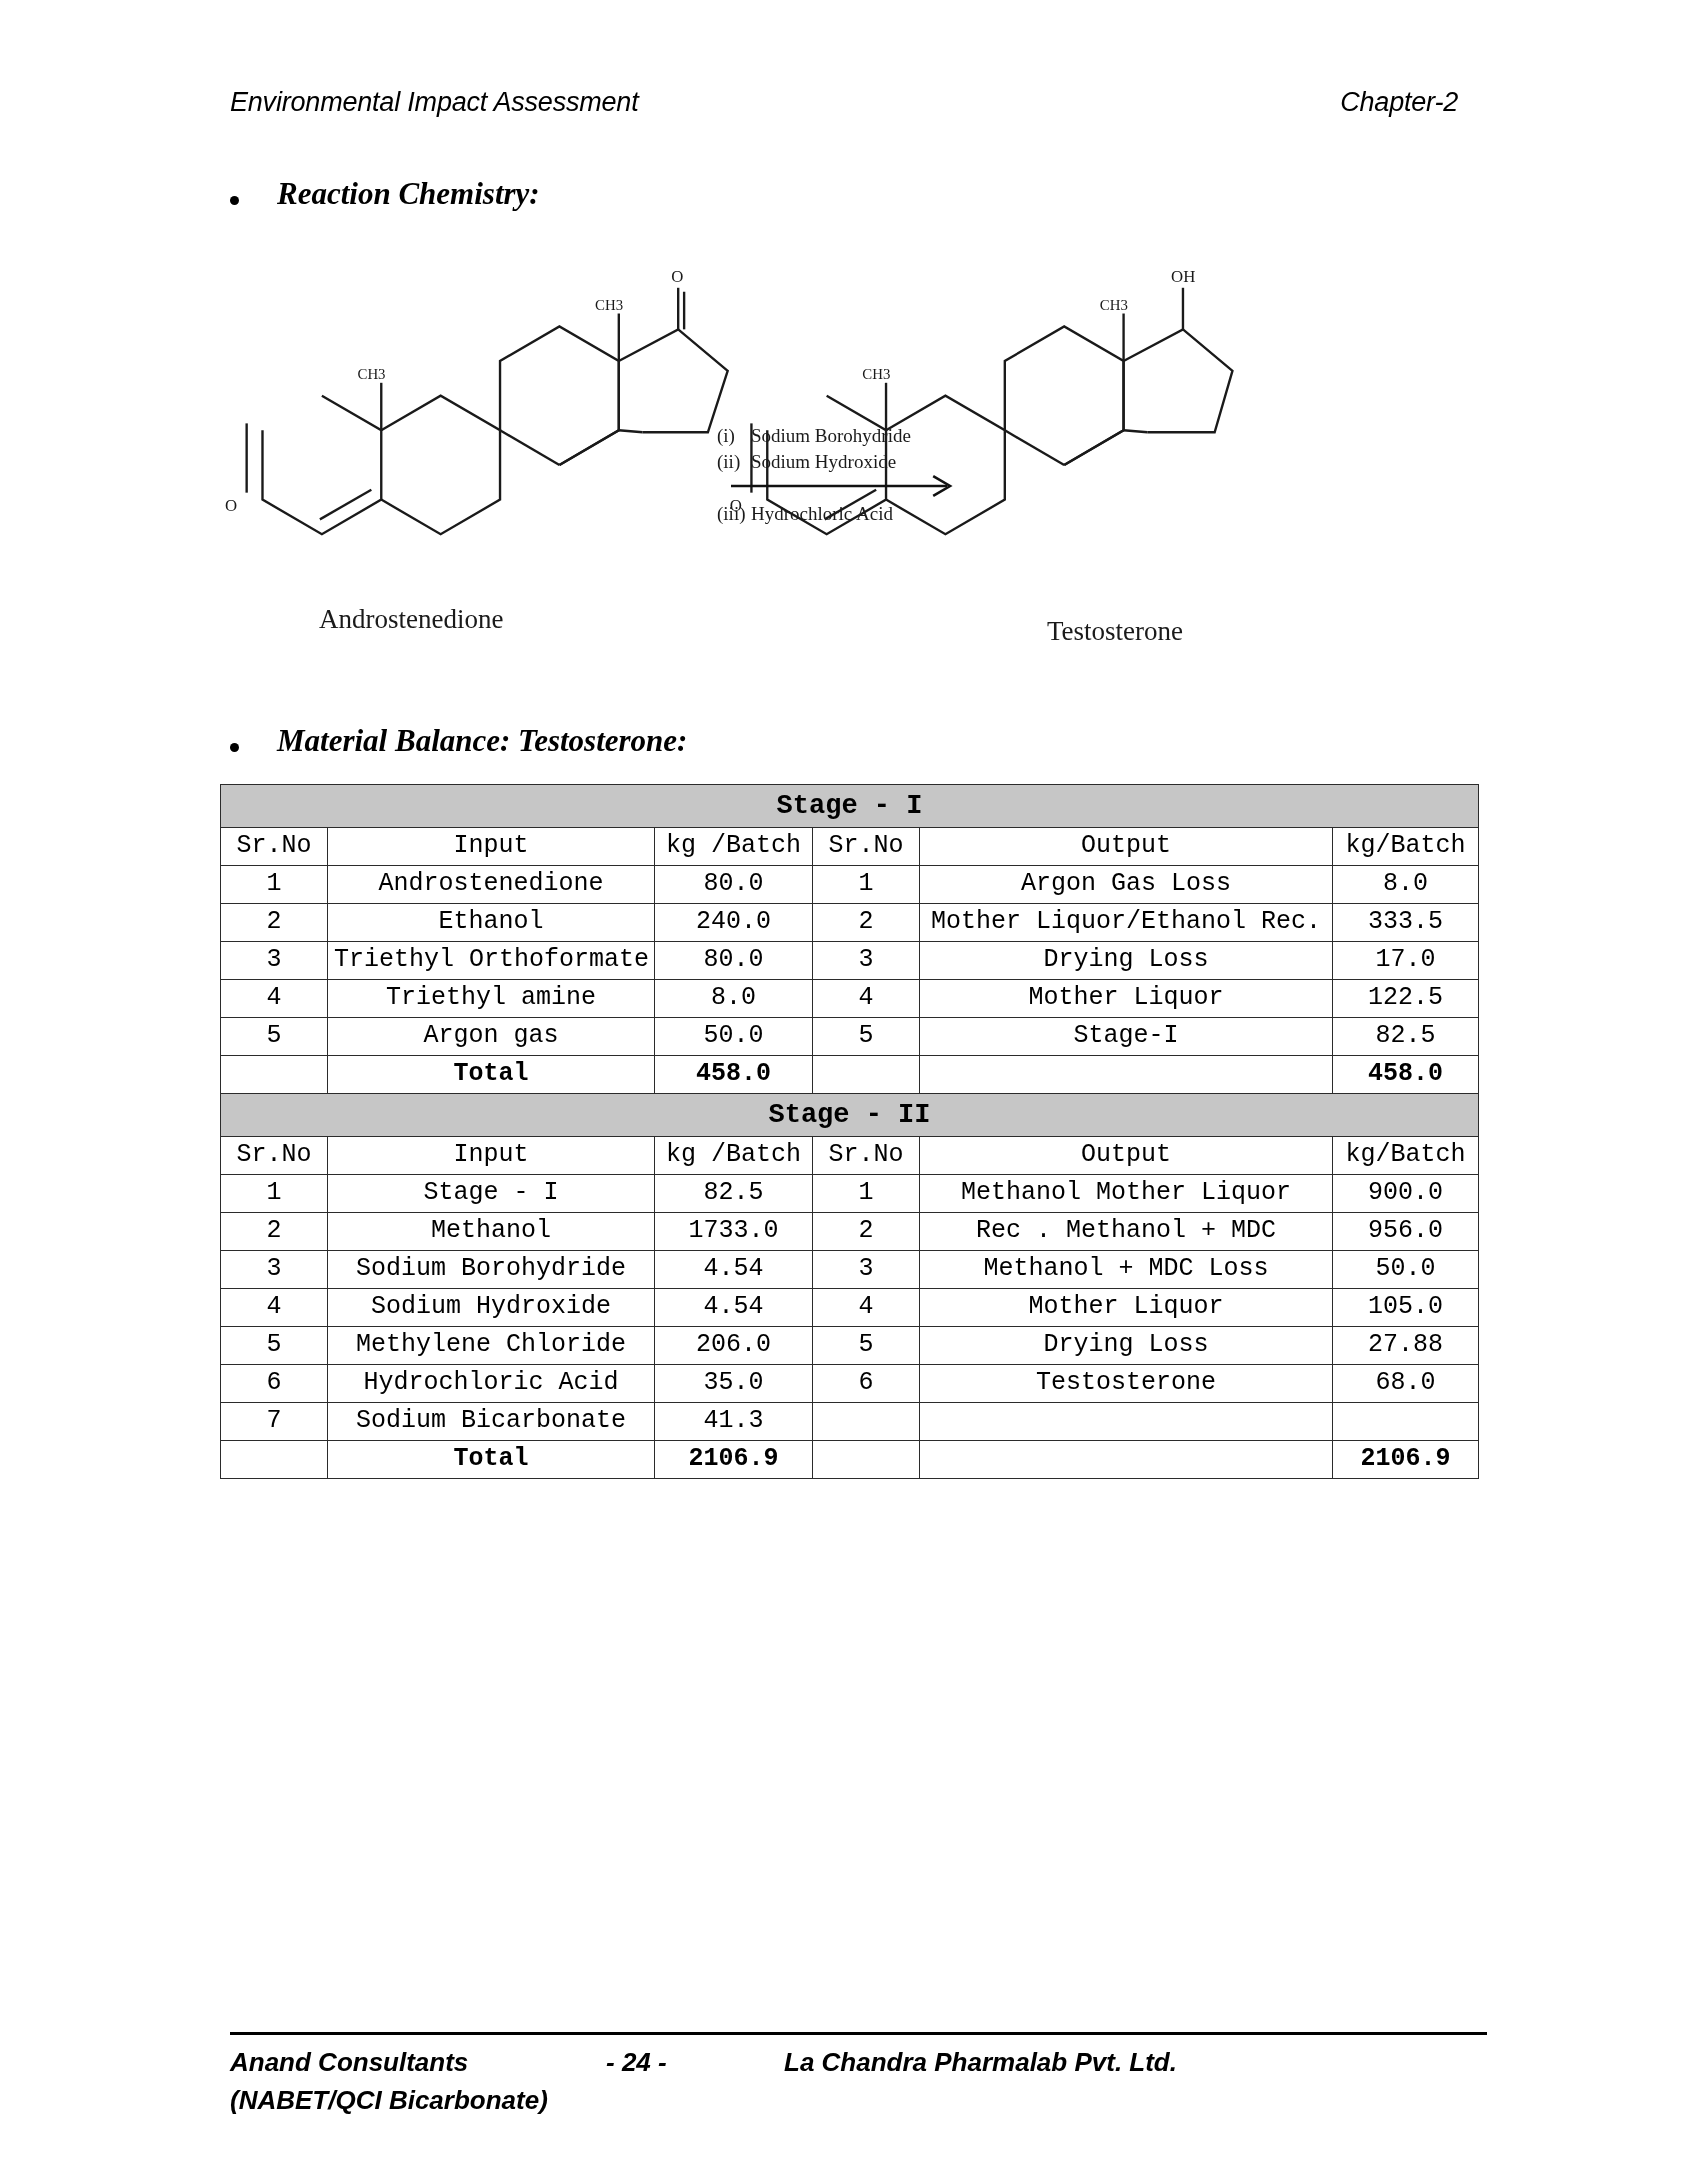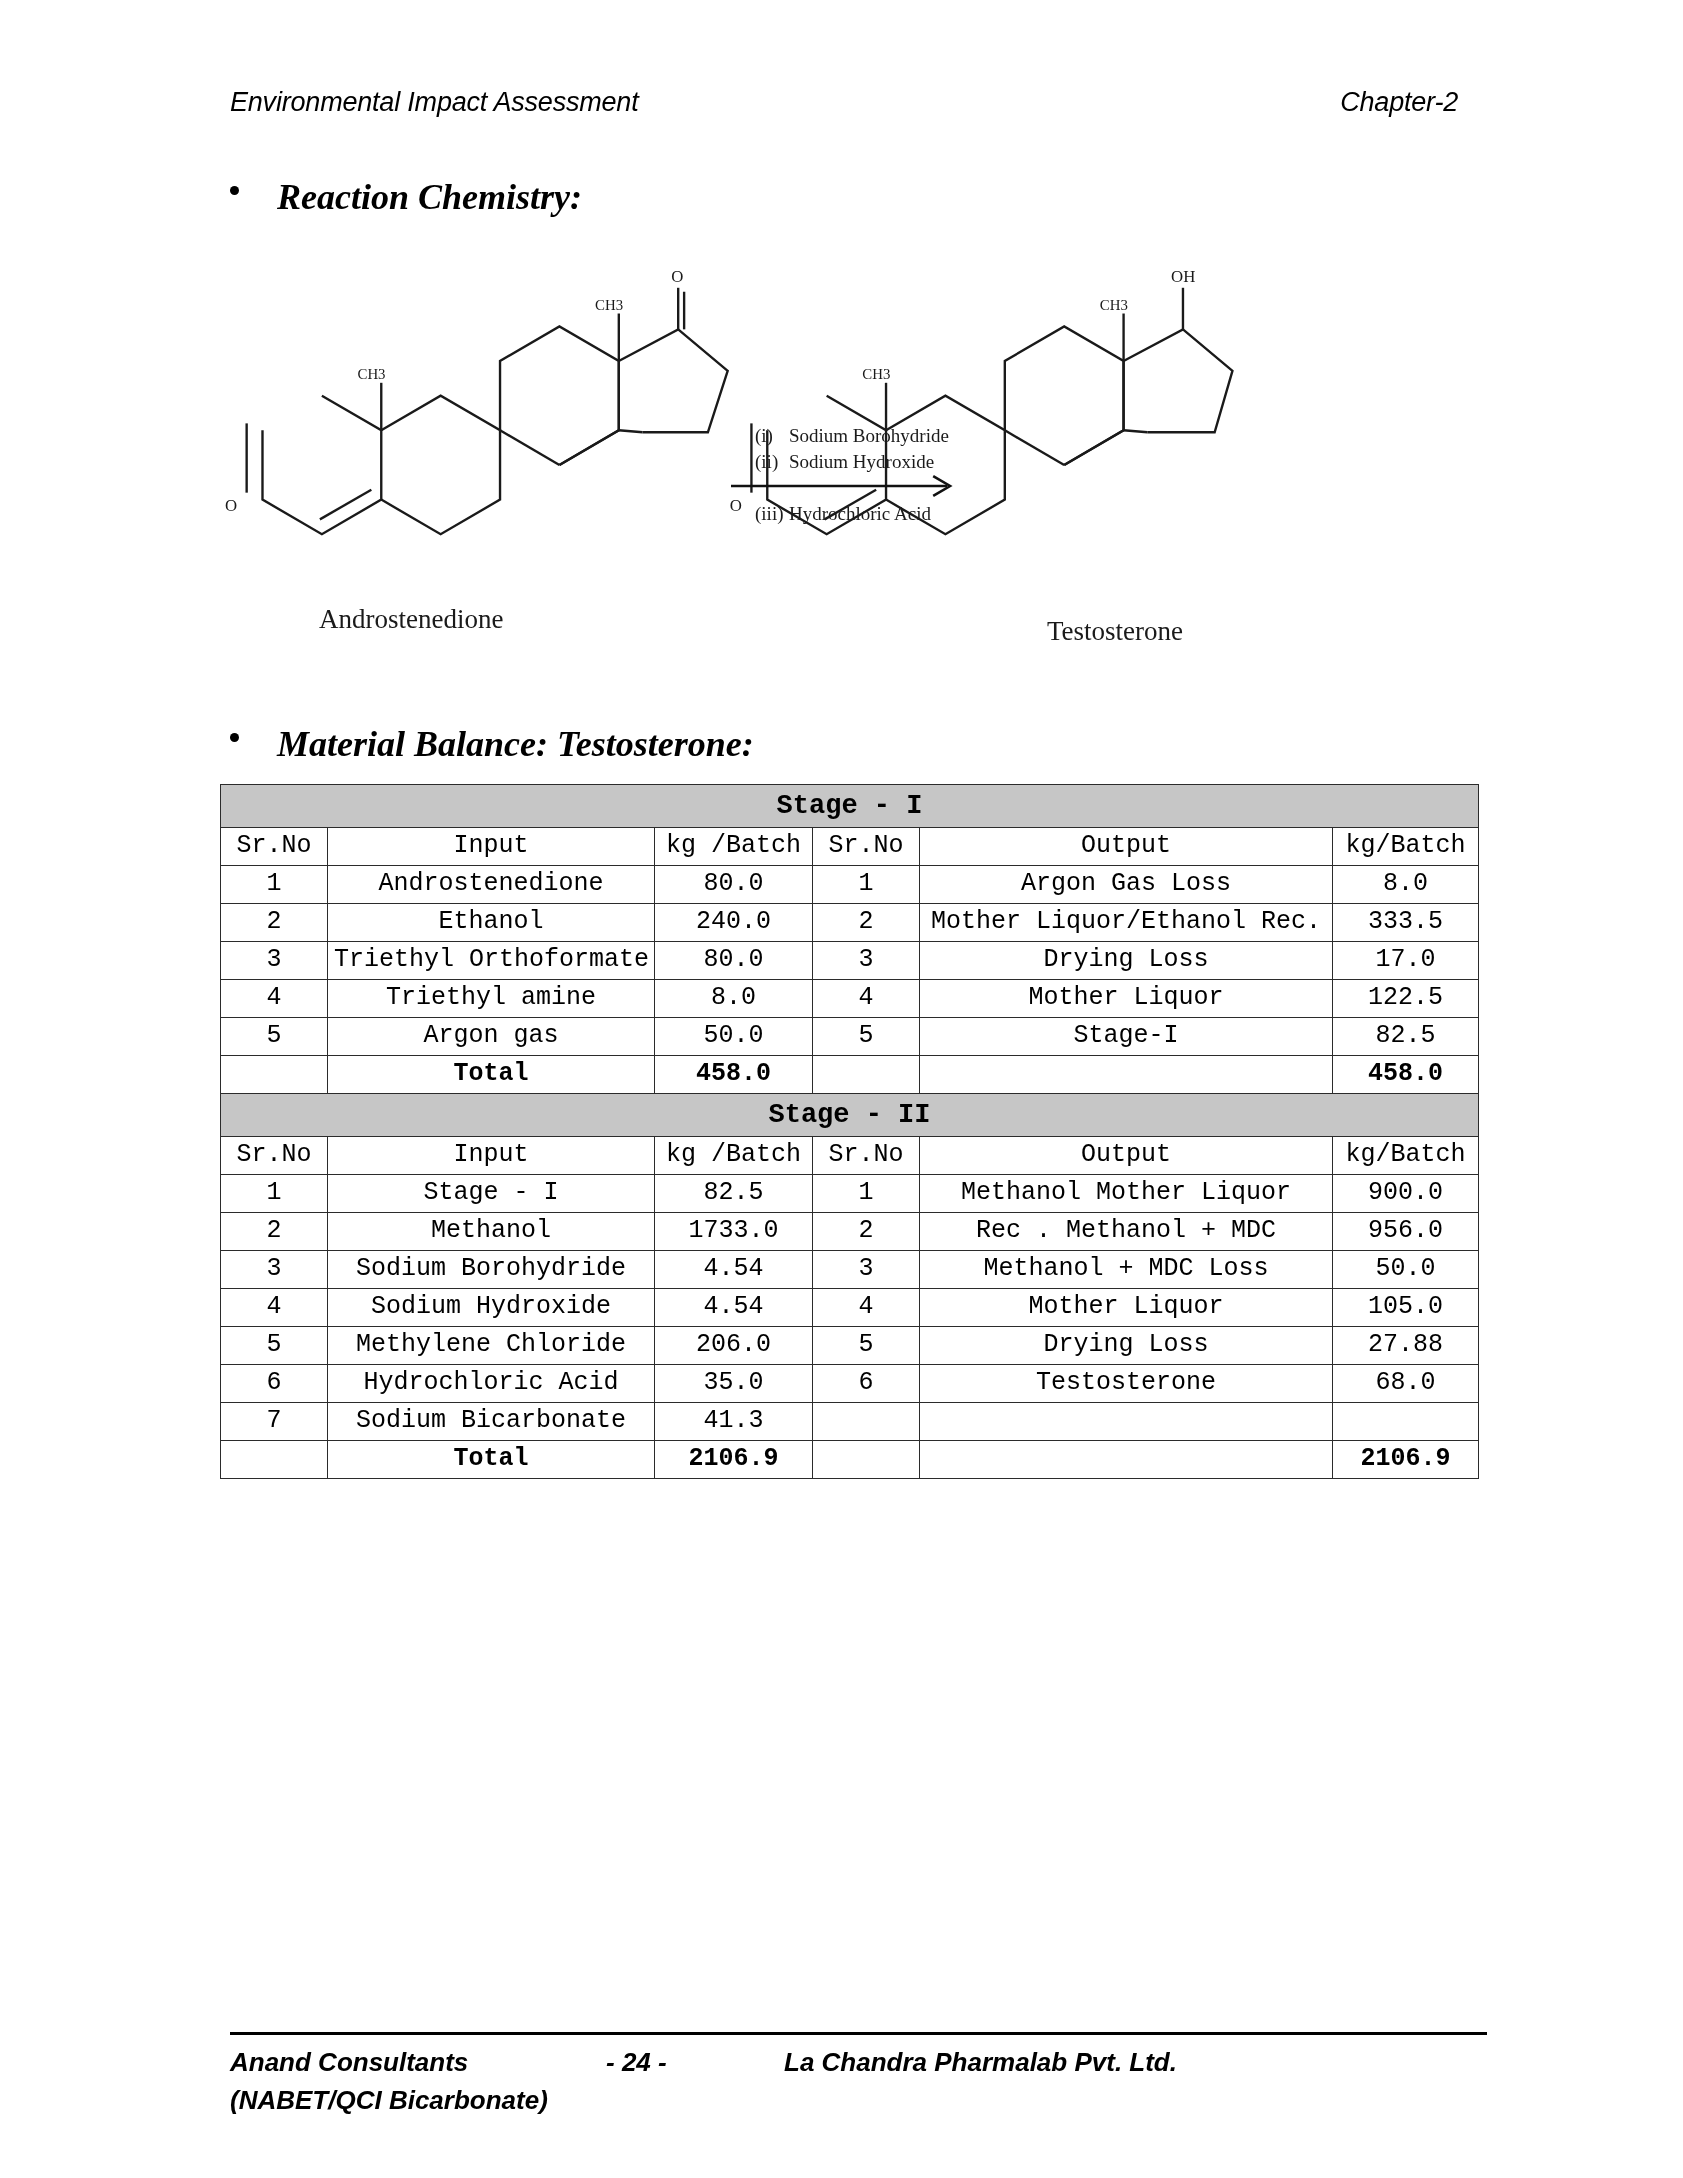--- a/index.html
+++ b/index.html
@@ -30,25 +30,25 @@
     font-style: italic;
     font-size: 27px;
     letter-spacing: -0.2px;
     color: #000;
   }
 
   
   .bullet-heading {
     position: absolute;
     display: flex;
-    align-items: center;
+    align-items: flex-end;
     font-family: "Liberation Serif", serif;
     font-weight: bold;
     font-style: italic;
-    font-size: 36px;
+    font-size: 31px;
     color: #000;
   }
   .bullet-dot {
     display: inline-block;
     width: 9px;
     height: 9px;
     border-radius: 50%;
     background: #000;
     margin-right: 38px;
     position: relative;
@@ -71,21 +71,21 @@
   .cond-list {
     position: absolute;
     left: 717px;
     top: 423px;
     font-family: "Liberation Serif", serif;
     font-size: 19px;
     line-height: 26px;
     color: #1b1b1b;
     white-space: nowrap;
   }
-  .cond-list .cond-line { display: block; margin-left: 38px; }
+  .cond-list .cond-line { display: block; }
   .cond-list .cond-line .num { display: inline-block; min-width: 34px; }
 
   .arrow-wrap {
     position: absolute;
     left: 731px;
     top: 473px;
     width: 224px;
     height: 26px;
   }
 

